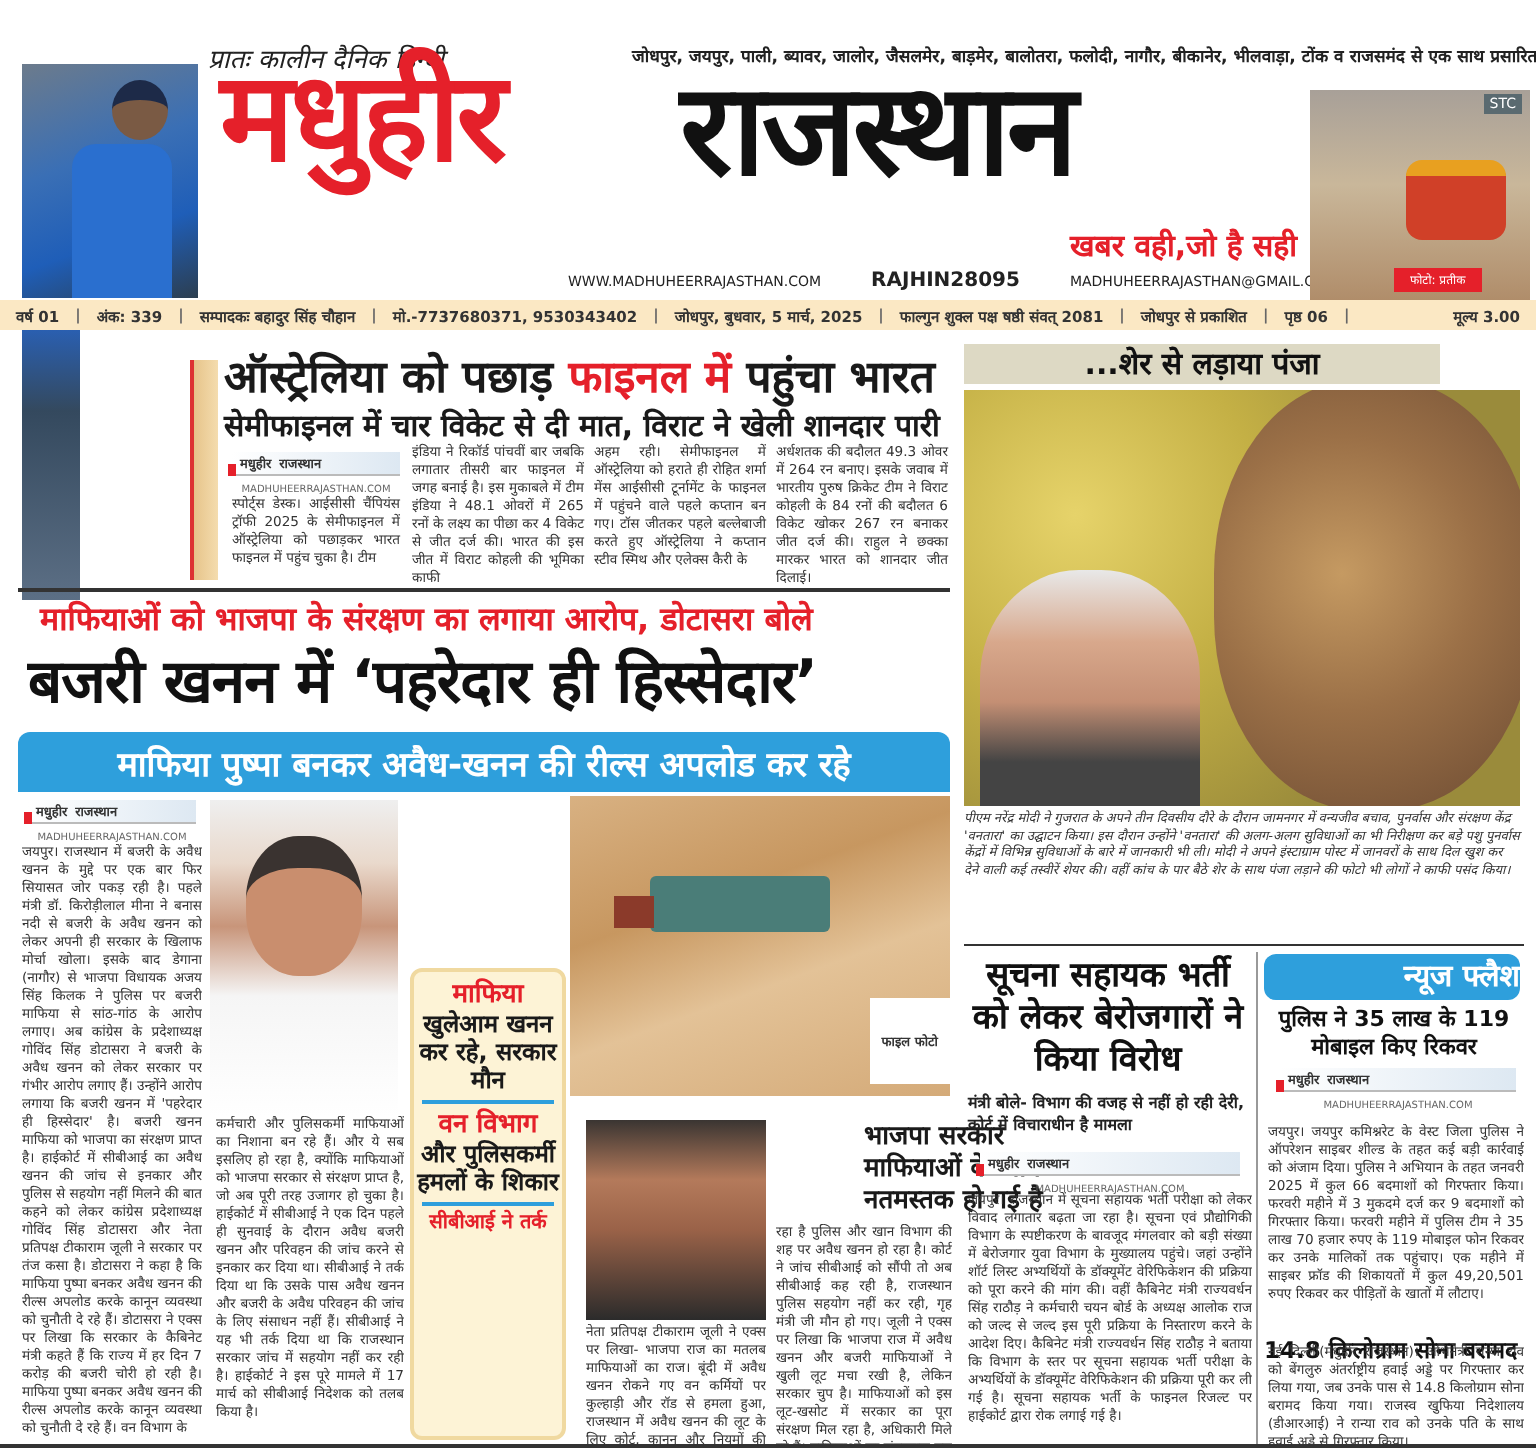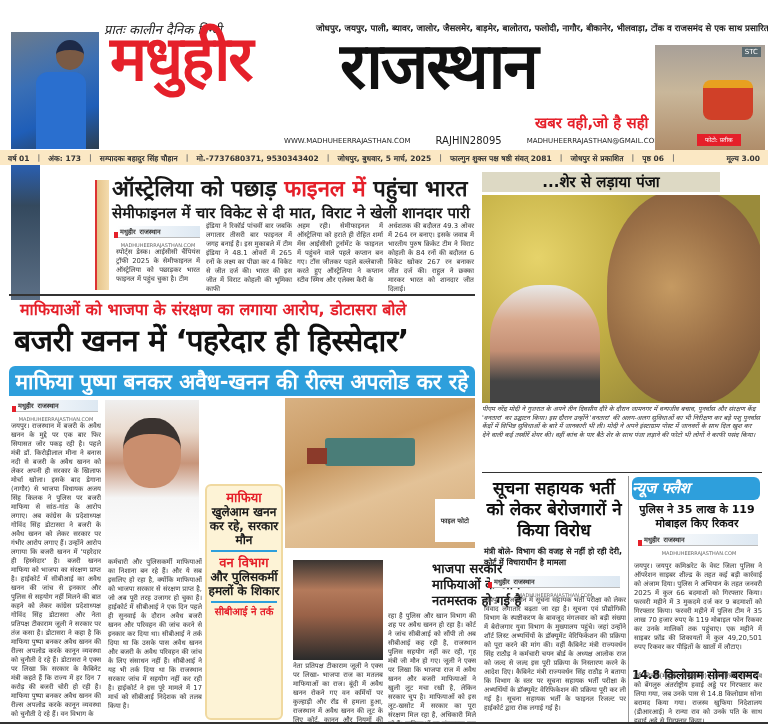--- a/index.html
+++ b/index.html
@@ -9,21 +9,21 @@
   
   .mast-photo { left: 11px; top: 32px; width: 88px; height: 117px; background: linear-gradient(160deg,#6c7b8c 0%,#3a6fb5 40%,#1f5eb8 70%,#2c3e50 100%); overflow:hidden; }
   .mast-photo .head { position:absolute; left:45px; top:8px; width:28px; height:30px; border-radius:50%; background:#7a5a44; border-top:10px solid #1d2a48; }
   .mast-photo .body { position:absolute; left:25px; top:40px; width:50px; height:77px; background:#2a6fcf; border-radius:12px 12px 0 0; }
   .tagline { left: 104px; top: 20px; font-family: "DejaVu Serif", serif; font-style: italic; font-size: 13px; color:#222; }
   .title-red { left: 110px; top: 28px; font-size: 62px; font-weight: bold; color: #e5202a; letter-spacing: -2px; line-height: 1; font-family: "DejaVu Sans", sans-serif; }
   .title-black { left: 340px; top: 34px; font-size: 64px; font-weight: bold; color: #111; letter-spacing: -2px; line-height: 1; }
   .cities { left: 316px; top: 22px; font-size: 8.6px; color: #222; font-weight: bold; white-space: nowrap; }
   .slogan { left: 535px; top: 112px; font-size: 15px; font-weight: bold; color: #e5202a; }
   .contact-row { left: 284px; top: 135px; font-size: 7px; color:#222; white-space: nowrap; display:flex; gap: 25px; align-items:center; }
-  .contact-row .reg { font-size: 10px; font-weight: normal; }
+  .contact-row .reg { font-size: 10px; font-weight: bold; }
   .camel-photo { left: 655px; top: 45px; width: 110px; height: 105px; background: linear-gradient(180deg,#a8a098 0%,#c9b79a 45%,#b08d6a 100%); overflow: hidden; }
   .camel-photo .saddle { position:absolute; left:48px; top:35px; width:50px; height:40px; background:#d04028; border-radius:8px; border-top:8px solid #e8a020; }
   .camel-photo .stc { position:absolute; right:4px; top:2px; background:#5a6a70; color:#fff; font-size:7px; padding:1px 3px; }
   .camel-caption { position:absolute; left:42px; bottom:4px; background:#e5202a; color:#fff; font-size:6px; padding:2px 8px; }
 
   .infobar { left: 0; top: 150px; width: 768px; height: 15px; background: #fbe8c4; font-size: 7.5px; font-weight: bold; color:#333; display:flex; align-items:center; padding: 0 8px; gap: 8px; white-space: nowrap; }
   .infobar .sep { color:#666; }
   .infobar .sp { flex: 1; }
 
   
@@ -34,21 +34,21 @@
   .cr-sub { left: 112px; top: 202px; font-size: 15px; font-weight: bold; color: #1a1a1a; white-space: nowrap; }
   .byline { font-size: 6.5px; font-weight: bold; color: #333; background: linear-gradient(90deg,#fff,#dde8f2); padding: 1px 4px; text-align:left; border-bottom:1px solid #bbb; position:relative;font-family:Liberation Mono, monospace; }
   .byline-dot { position:absolute; left:-2px; top:6px; width:4px; height:6px; background:#e5202a; }
   .byline-url { font-size: 5px; color:#666; text-align:center; margin-top: 4px; }
   .col-text { font-size: 6.8px; line-height: 9px; color: #333; text-align: justify; }
   .rule { background:#333; height:2px; }
 
   
   .min-kicker { left: 20px; top: 298px; font-size: 16px; font-weight: bold; color: #e5202a; white-space: nowrap; }
   .min-head { left: 14px; top: 319px; font-size: 30px; font-weight: bold; color: #111; white-space: nowrap; letter-spacing:-0.5px; }
-  .min-band { left: 9px; top: 366px; width: 466px; height: 30px; background: #2e9fdc; border-radius: 6px 6px 0 0; color:#fff; font-size: 21px; font-weight: bold; display:flex; align-items:center; justify-content:center; white-space:nowrap; }
+  .min-band { left: 9px; top: 366px; width: 466px; height: 30px; background: #2e9fdc; border-radius: 6px 6px 0 0; color:#fff; font-size: 17px; font-weight: bold; display:flex; align-items:center; justify-content:center; white-space:nowrap; }
 
   .dotasra-photo { left: 105px; top: 400px; width: 94px; height: 158px; background: linear-gradient(180deg,#efefef 0%,#e9d9cc 20%,#c8957a 40%,#f5f5f5 62%,#ffffff 100%); overflow:hidden; }
   .dotasra-photo .face { position:absolute; left:18px; top:18px; width:58px; height:70px; border-radius:45%; background:#c98e6e; border-top:16px solid #3a3330; }
   .mine-photo { left: 285px; top: 398px; width: 190px; height: 150px; background: linear-gradient(160deg,#d8b182 0%,#c79760 35%,#e3c297 60%,#d4aa78 100%); overflow:hidden; }
   .mine-photo .truck { position:absolute; left:40px; top:40px; width:90px; height:28px; background:#4a7d78; border-radius:3px; }
   .mine-photo .truck:before { content:""; position:absolute; left:-18px; top:10px; width:20px; height:16px; background:#8b3a2a; }
   .mine-caption { position:absolute; right:0; bottom:6px; background:#fff; color:#333; font-size:6.5px; font-weight:bold; padding:17px 6px;margin-left:24px; }
 
   .sidebox { left: 205px; top: 484px; width: 78px; height: 236px; background: #fdf3d6; border: 2px solid #f0d9a0; border-radius: 6px; text-align:center; padding-top: 4px; }
   .sidebox .r { color:#e5202a; font-size:13px; font-weight:bold; line-height:15px; }
@@ -62,21 +62,21 @@
   
   .lion-title { left: 482px; top: 172px; width: 238px; height: 20px; background: #ddd9c4; font-size: 15px; font-weight: bold; color: #111; text-align: center; line-height: 20px; }
   .lion-photo { left: 482px; top: 195px; width: 278px; height: 208px; background: radial-gradient(circle at 20% 30%,#e6d36a 0%,#c4b045 35%,#9a8b3b 70%), #b7a24d; overflow:hidden; }
   .lion-photo .mane { position:absolute; left:125px; top:-5px; width:160px; height:215px; border-radius:45%; background: radial-gradient(circle at 40% 45%,#c59a62 0%,#9b7047 45%,#6b4a32 100%); }
   .lion-photo .man { position:absolute; left:8px; top:90px; width:110px; height:120px; border-radius:45% 45% 0 0; background: linear-gradient(180deg,#e8e8e8 0%,#d8a88c 30%,#c48f74 55%,#444 80%); }
   .lion-caption { left: 482px; top: 405px; width: 278px; font-size: 6.5px; line-height: 8.6px; font-style: italic; color:#333; }
 
   .vline { background:#999; width:1px; }
   .sa-head { left: 484px; top: 478px; width: 140px; font-size: 17px; font-weight: bold; line-height: 21px; text-align:center; color:#111; }
   .sa-sub { left: 484px; top: 546px; width: 142px; font-size: 8px; font-weight: bold; line-height: 11px; color:#222; }
-  .flash-band { left: 632px; top: 477px; width: 128px; height: 23px; background: #2e9fdc; border-radius: 6px; color:#fff; font-size: 15px; font-weight:bold; font-style: italic; text-align:left; line-height:23px; }
+  .flash-band { left: 632px; top: 477px; width: 128px; height: 23px; background: #2e9fdc; border-radius: 6px; color:#fff; font-size: 15px; font-weight:bold; text-align:right; line-height:23px; }
   .flash-head { left: 632px; top: 503px; width: 130px; font-size: 11px; font-weight: bold; line-height: 14px; text-align:center; color:#111; }
   .gold-head { left: 632px; top: 667px; width: 130px; font-size: 11.5px; font-weight: bold; color:#111; white-space:nowrap; }
 </style>
 </head>
 <body>
 
 <div class="abs mast-photo">
     <div class="head"></div>
     <div class="body"></div>
   </div>
@@ -92,21 +92,21 @@
 </div>
 <div class="abs camel-photo">
   <div class="saddle"></div>
   <div class="stc">STC</div>
   <div class="camel-caption">फोटो: प्रतीक</div>
 </div>
 
 <div class="abs infobar">
   <span>वर्ष 01</span>
     <span class="sep">|</span>
-  <span>अंक: 173</span>
+  <span>अंक: 339</span>
     <span class="sep">|</span>
   <span>सम्पादकः बहादुर सिंह चौहान</span>
     <span class="sep">|</span>
   <span>मो.-7737680371, 9530343402</span>
     <span class="sep">|</span>
   <span>जोधपुर, बुधवार, 5 मार्च, 2025</span>
     <span class="sep">|</span>
   <span>फाल्गुन शुक्ल पक्ष षष्ठी संवत् 2081</span>
     <span class="sep">|</span>
   <span>जोधपुर से प्रकाशित</span>

